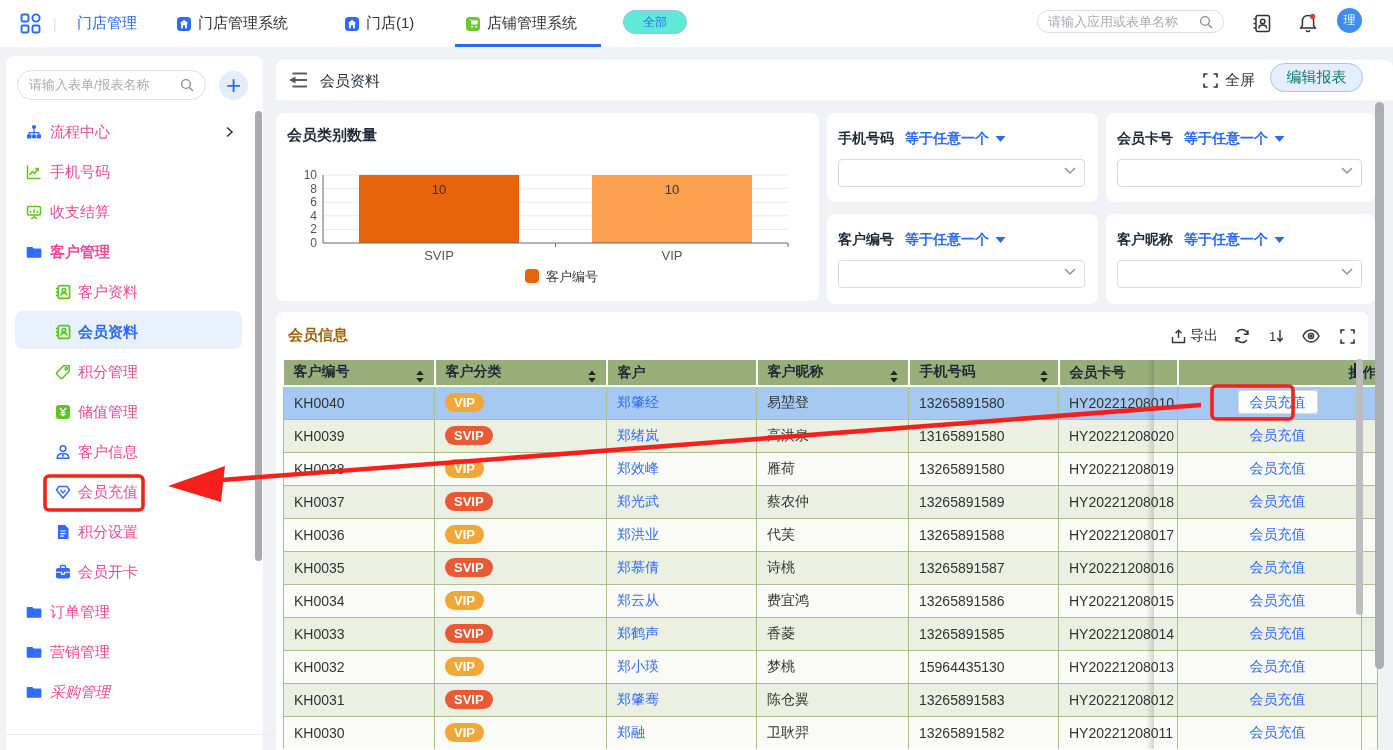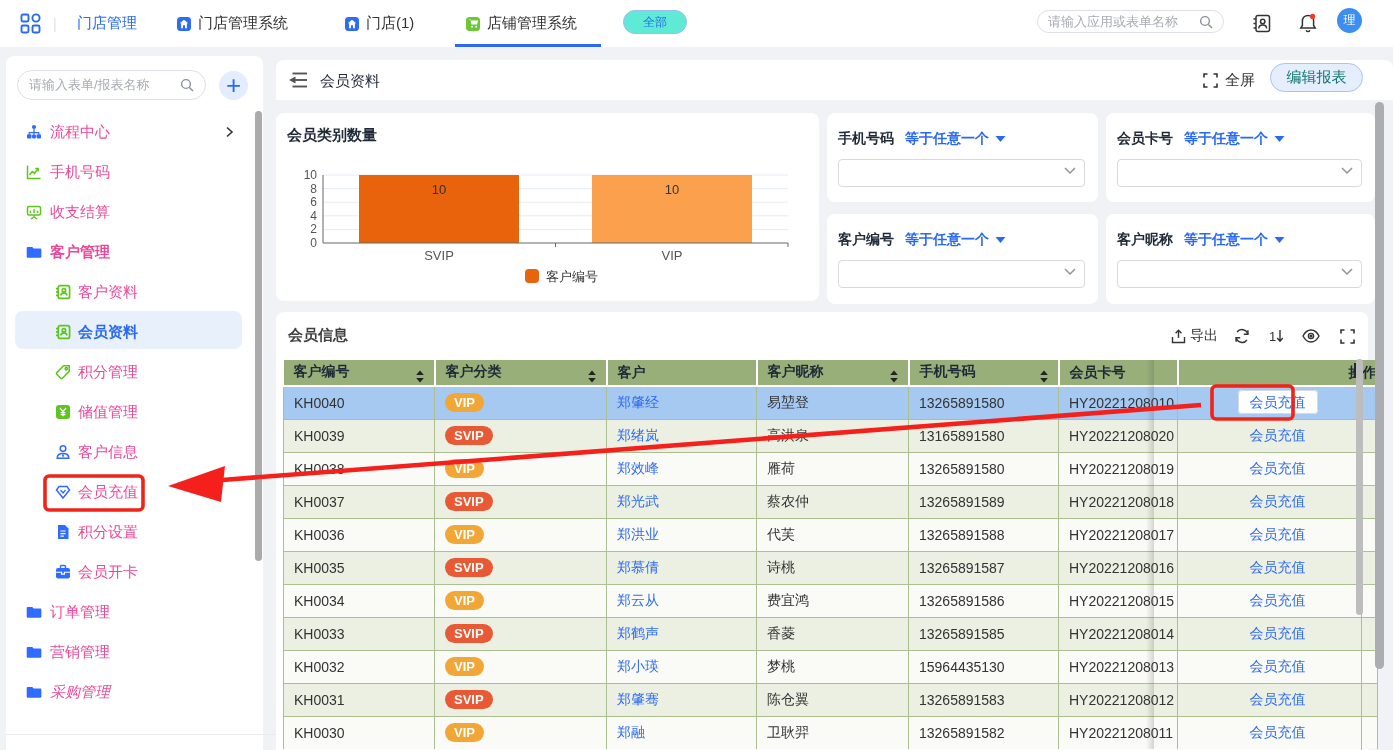--- a/index.html
+++ b/index.html
@@ -35,21 +35,21 @@
 #fcardA { left:827px; top:113px; width:271px; height:89px; }
 #fcardB { left:1106px; top:113px; width:269px; height:89px; }
 #fcardC { left:827px; top:214px; width:271px; height:90px; }
 #fcardD { left:1106px; top:214px; width:269px; height:90px; }
 .flabel { position:absolute; left:11px; top:17px; font-size:14px; font-weight:bold; color:#1F2937; display:flex; align-items:center; }
 .fop { color:#2A6AF2; font-weight:bold; margin-left:11px; }
 .fsel { position:absolute; left:11px; top:46px; right:13px; height:28px; border:1px solid #D9D9D9; border-radius:4px; }
 .fsel svg { position:absolute; right:8px; top:7px; }
 
 #table-card { left:276px; top:312px; width:1092px; height:438px; border-radius:8px 8px 0 0; }
-#tbl-title { position:absolute; left:12px; top:14px; font-size:15px; font-weight:bold; color:#404040; }
+#tbl-title { position:absolute; left:12px; top:14px; font-size:15px; font-weight:bold; color:#a16207; }
 #tbl-tools { position:absolute; right:13px; top:15px; display:flex; align-items:center; color:#333; font-size:14px; }
 table { border-collapse:collapse; table-layout:fixed; }
 #grid { position:absolute; left:7px; top:48px; width:1070px; }
 #grid th { background:#98AF79; border-right:2px solid #fff; border-bottom:2px solid #fff; height:26px; font-size:14px; color:#1F2937; text-align:left; padding:0 0 0 10px; font-weight:bold; }
 #grid tr:last-child td { border-bottom:none; }
 #grid td { height:33px; border:1px solid #ABBF90; font-size:14px; padding:0 0 0 10px; color:#333; }
 #grid tr.even td { background:#EBF0E3; }
 #grid tr.odd td { background:#FAFBF6; }
 #grid tr.sel td { background:#A6C9F1; }
 .badge { display:inline-block; min-width:34px; padding:2px 9px; border-radius:11px; color:#fff; font-size:13px; font-weight:bold; text-align:center; }

